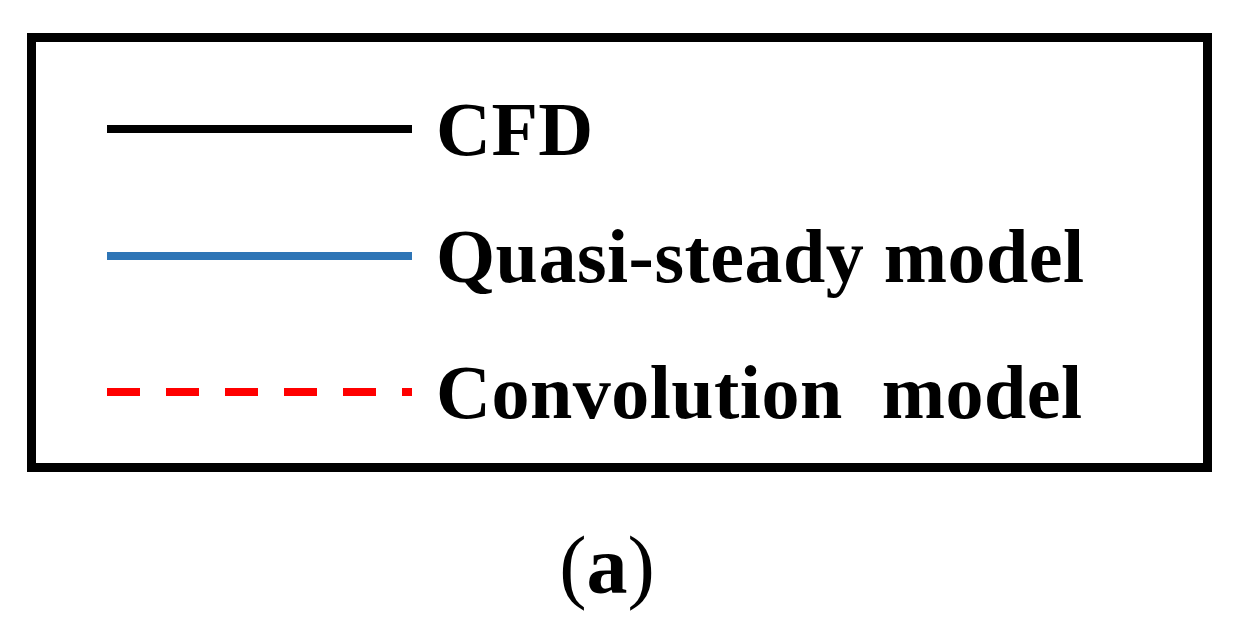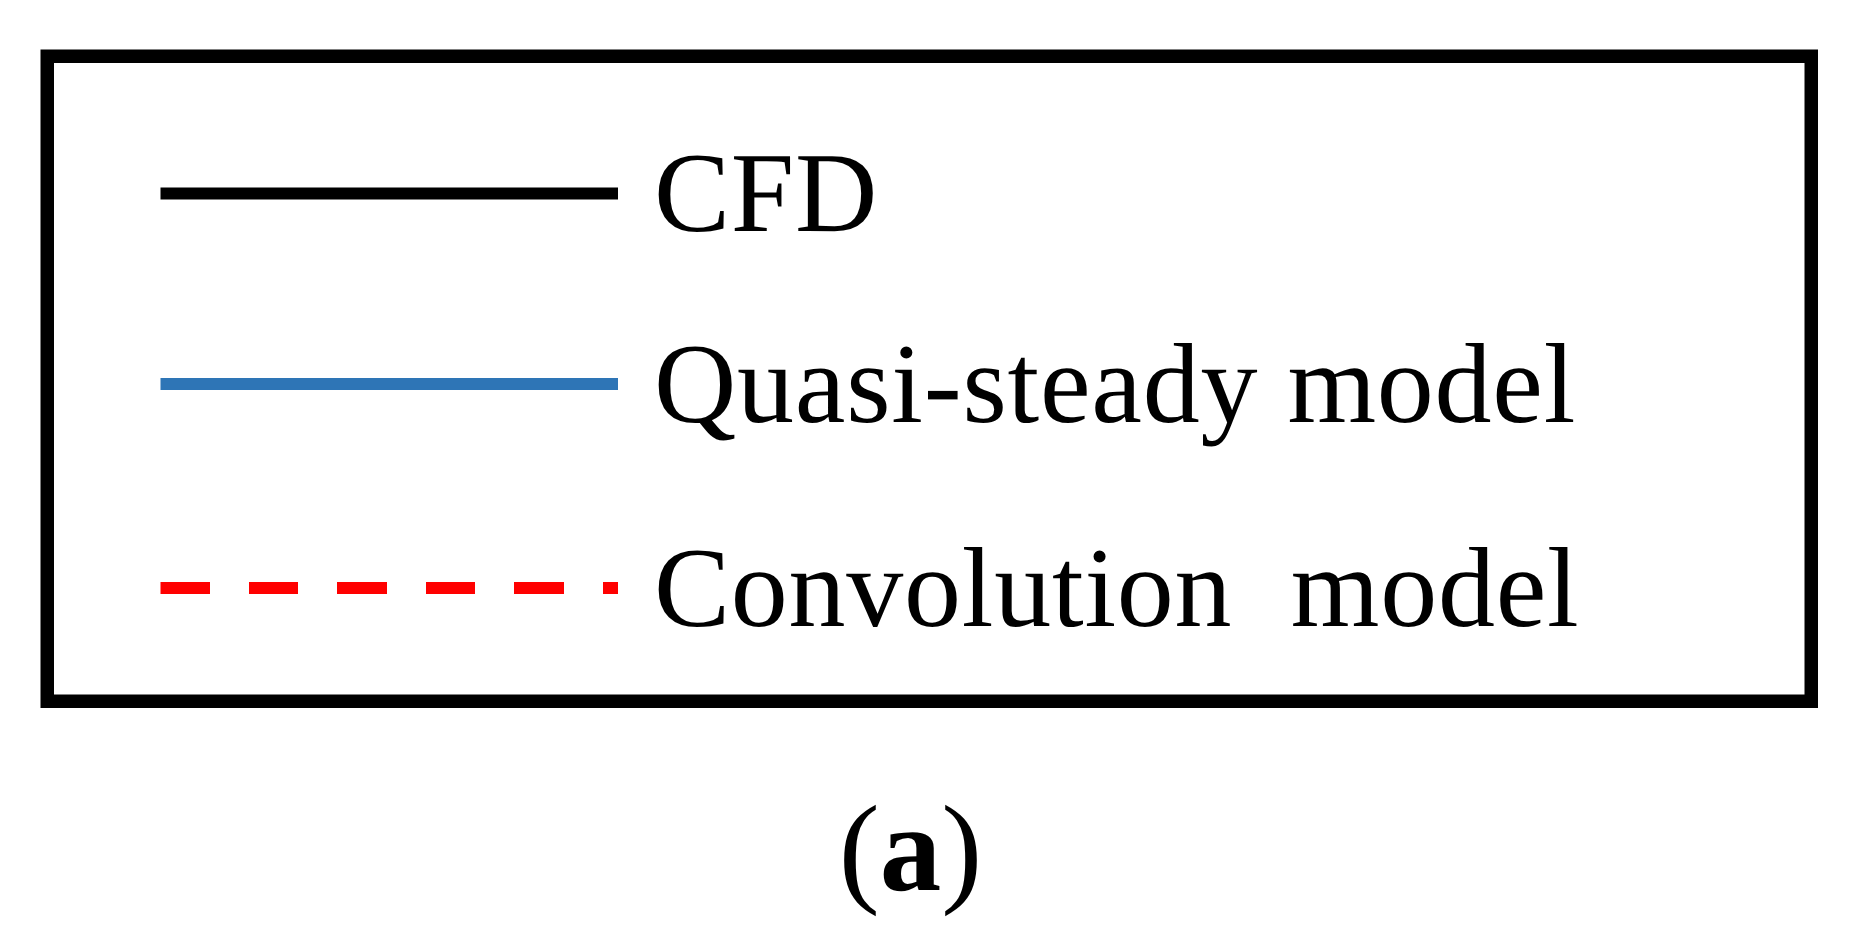--- a/index.html
+++ b/index.html
@@ -47,21 +47,21 @@
     height: 8px;
   }
   .legend-label {
     position: absolute;
     left: 400px;
     top: -45px;
     height: 90px;
     display: flex;
     align-items: center;
     font-size: 76px;
-    font-weight: normal;
+    font-weight: bold;
     color: #000000;
     letter-spacing: 0.5px;
     white-space: pre; 
     line-height: 1;
   }
   .subfigure-label {
     position: absolute;
     left: 607px;
     top: 566px;
     transform: translate(-50%, -50%);

